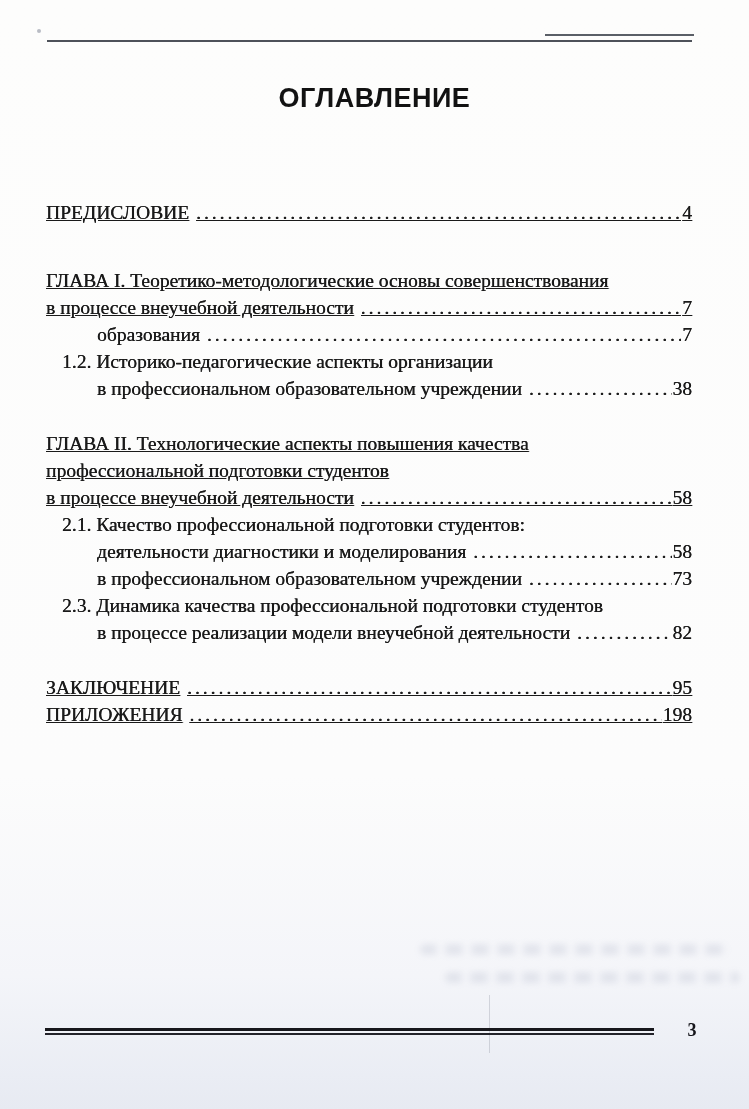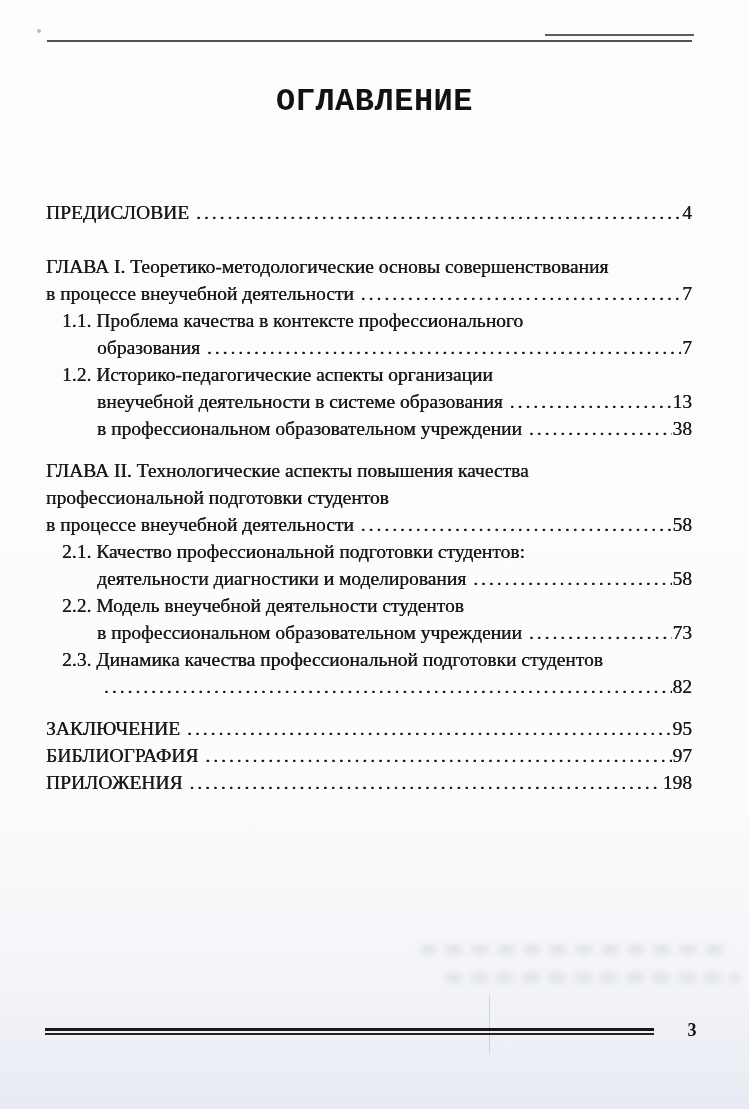--- a/index.html
+++ b/index.html
@@ -42,46 +42,46 @@
     border-radius: 50%;
     background: #b9bcc4;
   }
 
   
   .title {
     position: absolute;
     top: 83px; left: 0;
     width: 100%;
     text-align: center;
-    font-family: Liberation Mono, monospace;
+    font-family: Liberation Sans, sans-serif;
     font-weight: bold;
-    font-size: 32px;
+    font-size: 27px;
     letter-spacing: 0.5px;
     color: #121212;
   }
 
   
   .toc {
     position: absolute;
     top: 199px; left: 46px;
     width: 646px;
     font-size: 19.5px;
     line-height: 27px;
     
     text-shadow: 0.35px 0 0 currentColor;
   }
   .toc-line {
     display: flex;
     align-items: baseline;
   }
-  .indent-main   { padding-left: 0; }
+  .indent-main   { padding-left: 0; text-decoration: underline; }
   .indent-sub    { padding-left: 16px; }
   .indent-subsub { padding-left: 51px; }
-  .gap-large  { margin-top: 27px; }
-  .gap-medium { margin-top: 15px; }
+  .gap-large  { margin-top: 41px; }
+  .gap-medium { margin-top: 28px; }
 
   .toc-text { white-space: nowrap; }
 
   .dots {
     flex: 1 1 auto;
     overflow: hidden;
     margin-left: 7px;
     margin-right: 1px;
     white-space: nowrap;
   }
@@ -161,37 +161,29 @@
         <span class="toc-page">4</span>
       </div>
       <div class="toc-line indent-main gap-large">
         <span class="toc-text">ГЛАВА I. Теоретико-методологические основы совершенствования</span>
       </div>
       <div class="toc-line indent-main">
         <span class="toc-text">в процессе внеучебной деятельности</span>
         <span class="dots"></span>
         <span class="toc-page">7</span>
       </div>
-      <div class="toc-line indent-sub">
-        <span class="toc-text">1.1. Проблема качества в контексте профессионального</span>
-      </div>
       <div class="toc-line indent-subsub">
         <span class="toc-text">образования</span>
         <span class="dots"></span>
         <span class="toc-page">7</span>
       </div>
       <div class="toc-line indent-sub">
         <span class="toc-text">1.2. Историко-педагогические аспекты организации</span>
       </div>
       <div class="toc-line indent-subsub">
-        <span class="toc-text">внеучебной деятельности в системе образования</span>
-        <span class="dots"></span>
-        <span class="toc-page">13</span>
-      </div>
-      <div class="toc-line indent-subsub">
         <span class="toc-text">в профессиональном образовательном учреждении</span>
         <span class="dots"></span>
         <span class="toc-page">38</span>
       </div>
       <div class="toc-line indent-main gap-medium">
         <span class="toc-text">ГЛАВА II. Технологические аспекты повышения качества</span>
       </div>
       <div class="toc-line indent-main">
         <span class="toc-text">профессиональной подготовки студентов</span>
       </div>
@@ -201,44 +193,37 @@
         <span class="toc-page">58</span>
       </div>
       <div class="toc-line indent-sub">
         <span class="toc-text">2.1. Качество профессиональной подготовки студентов:</span>
       </div>
       <div class="toc-line indent-subsub">
         <span class="toc-text">деятельности диагностики и моделирования</span>
         <span class="dots"></span>
         <span class="toc-page">58</span>
       </div>
-      <div class="toc-line indent-sub">
-        <span class="toc-text">2.2. Модель внеучебной деятельности студентов</span>
-      </div>
       <div class="toc-line indent-subsub">
         <span class="toc-text">в профессиональном образовательном учреждении</span>
         <span class="dots"></span>
         <span class="toc-page">73</span>
       </div>
       <div class="toc-line indent-sub">
         <span class="toc-text">2.3. Динамика качества профессиональной подготовки студентов</span>
       </div>
       <div class="toc-line indent-subsub">
+        <span class="toc-text">в процессе реализации модели внеучебной деятельности</span>
         <span class="dots"></span>
         <span class="toc-page">82</span>
       </div>
       <div class="toc-line indent-main gap-medium">
         <span class="toc-text">ЗАКЛЮЧЕНИЕ</span>
         <span class="dots"></span>
         <span class="toc-page">95</span>
-      </div>
-      <div class="toc-line indent-main">
-        <span class="toc-text">БИБЛИОГРАФИЯ</span>
-        <span class="dots"></span>
-        <span class="toc-page">97</span>
       </div>
       <div class="toc-line indent-main">
         <span class="toc-text">ПРИЛОЖЕНИЯ</span>
         <span class="dots"></span>
         <span class="toc-page">198</span>
       </div>
     </div>
 
   <div class="ghost ghost-1"></div>
   <div class="ghost ghost-2"></div>

